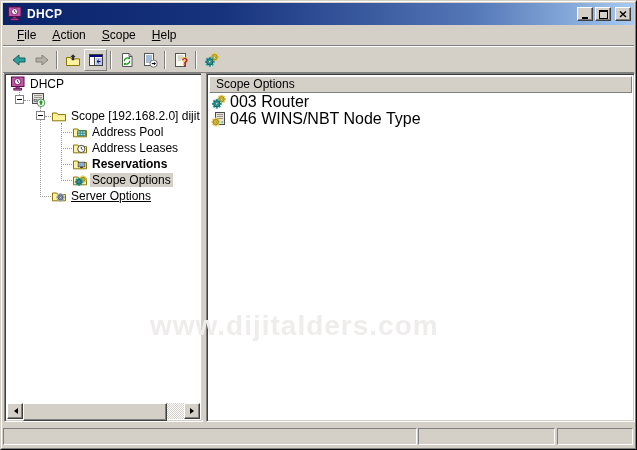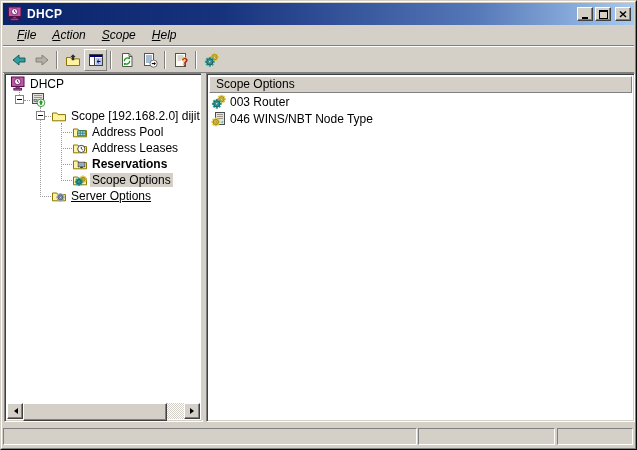--- a/index.html
+++ b/index.html
@@ -32,21 +32,21 @@
   .g-max{width:7px;height:6px;border:1px solid #000;border-top-width:2px;}
   .winbtn svg{display:block;}
 
   
   .menubar{
     position:absolute;left:1px;top:23px;right:1px;height:20px;
     display:flex;align-items:center;padding-left:6px;
     border-bottom:1px solid #808080;box-shadow:0 1px 0 #fff;
     font-size:12px;color:#000;
   }
-  .menu-item{display:inline-block;padding:20px 8px;font-style:italic;}
+  .menu-item{display:inline-block;padding:20px 8px;}
   .menu-item::first-letter{text-decoration:underline;}
 
   
   .toolbar{
     position:absolute;left:1px;top:45px;right:1px;height:25px;
     display:flex;align-items:center;padding-left:4px;
     border-bottom:1px solid #808080;box-shadow:0 1px 0 #fff;
   }
   .tb-btn{
     width:23px;height:22px;background:transparent;border:1px solid transparent;
@@ -107,21 +107,21 @@
   
   .col-header{
     position:absolute;left:2px;top:2px;right:2px;height:17px;
     background:#D4D0C8;border:1px solid;border-color:#fff #808080 #808080 #fff;
     font-size:12px;line-height:15px;padding-left:6px;box-sizing:border-box;
   }
   .list-rows{position:absolute;left:2px;top:19px;right:2px;bottom:2px;overflow:hidden;}
   .list-row{position:absolute;left:0;right:0;height:17px;display:flex;align-items:center;padding-left:2px;}
   .list-ic{width:16px;height:16px;margin-right:3px;flex:0 0 auto;}
   .list-ic svg{display:block;}
-  .list-label{font-size:12px;white-space:nowrap;}
+  .list-label{font-size:16px;white-space:nowrap;}
 
   
   .statusbar{position:absolute;left:0;right:0;top:423px;height:21px;}
   .sb-panel{
     position:absolute;top:3px;height:15px;
     border:1px solid;border-color:#808080 #fff #fff #808080;
   }
   .sb-p1{left:1px;width:412px;}
   .sb-p2{left:416px;width:135px;}
   .sb-p3{left:555px;right:2px;}
@@ -439,15 +439,16 @@
           </div>
         </div>
   </div>
 
   <div class="statusbar">
     <div class="sb-panel sb-p1"></div>
     <div class="sb-panel sb-p2"></div>
     <div class="sb-panel sb-p3"></div>
   </div>
 
+  <div class="watermark">www.dijitalders.com</div>
 
  </div>
 </div>
 
 </body></html>

